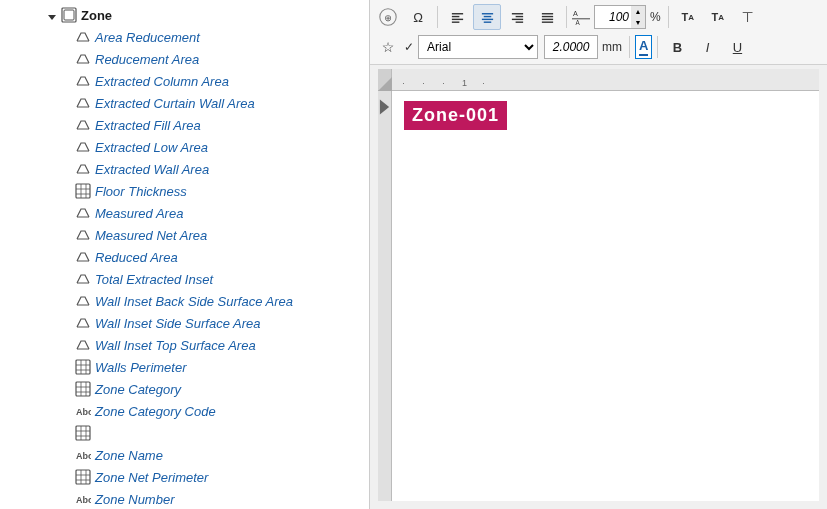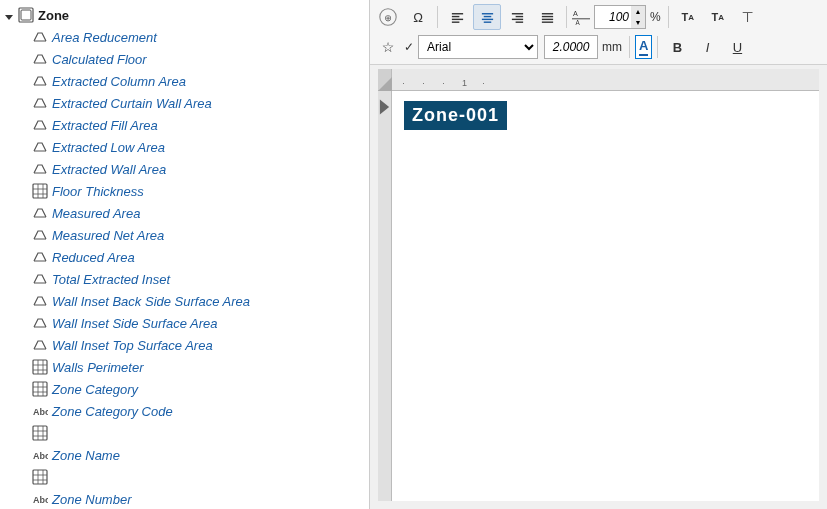--- a/index.html
+++ b/index.html
@@ -22,20 +22,21 @@
       padding: 4px 0;
     }
 
     .tree-item {
       display: flex;
       align-items: center;
       padding: 2px 8px;
       cursor: pointer;
       white-space: nowrap;
       height: 22px;
+      margin-left: 43px;
     }
 
     .tree-item.root {
       font-weight: 600;
       padding-left: 4px;
     }
 
     .tree-item .icon {
       display: inline-flex;
       align-items: center;
@@ -163,21 +164,21 @@
     .editor-area {
       flex: 1;
       background: #fff;
       margin: 8px;
       margin-top: 4px;
       position: relative;
       overflow: hidden;
     }
 
     .text-selected {
-      background: #0c4a6e;
+      background: #be185d;
       color: #fff;
       font-size: 18px;
       font-weight: bold;
       padding: 4px 8px;
       display: inline-block;
       cursor: text;
       letter-spacing: 1px;
     }
 
     .chevron-down {
@@ -218,21 +219,21 @@
         </span>
     <span class="label">Area Reducement</span>
   </div>
       <div class="tree-item child">
     <span class="icon" style="margin-left:22px;">
           <svg viewBox="0 0 16 16" width="16" height="16">
     <path d="M2,12 L6,4 L10,4 L14,12" fill="none" stroke="#555" stroke-width="1.2"></path>
     <line x1="2" y1="12" x2="14" y2="12" stroke="#555" stroke-width="1"></line>
   </svg>
         </span>
-    <span class="label">Calculated Floor</span>
+    <span class="label">Reducement Area</span>
   </div>
       <div class="tree-item child">
     <span class="icon" style="margin-left:22px;">
           <svg viewBox="0 0 16 16" width="16" height="16">
     <path d="M2,12 L6,4 L10,4 L14,12" fill="none" stroke="#555" stroke-width="1.2"></path>
     <line x1="2" y1="12" x2="14" y2="12" stroke="#555" stroke-width="1"></line>
   </svg>
         </span>
     <span class="label">Extracted Column Area</span>
   </div>
@@ -401,20 +402,21 @@
       <div class="tree-item child">
     <span class="icon" style="margin-left:22px;">
           <svg viewBox="0 0 16 16" width="16" height="16">
     <rect x="1" y="1" width="14" height="14" rx="1" fill="none" stroke="#555" stroke-width="1.2"></rect>
     <line x1="1" y1="6" x2="15" y2="6" stroke="#555" stroke-width="0.8"></line>
     <line x1="1" y1="11" x2="15" y2="11" stroke="#555" stroke-width="0.8"></line>
     <line x1="6" y1="1" x2="6" y2="15" stroke="#555" stroke-width="0.8"></line>
     <line x1="11" y1="1" x2="11" y2="15" stroke="#555" stroke-width="0.8"></line>
   </svg>
         </span>
+    <span class="label">Zone Net Perimeter</span>
   </div>
       <div class="tree-item child">
     <span class="icon" style="margin-left:22px;">
           <svg viewBox="0 0 16 16" width="16" height="16">
     <text x="1" y="12" font-size="9" font-family="Arial" font-weight="bold" fill="#555">Abc</text>
   </svg>
         </span>
     <span class="label">Zone Number</span>
   </div>
     </div>

